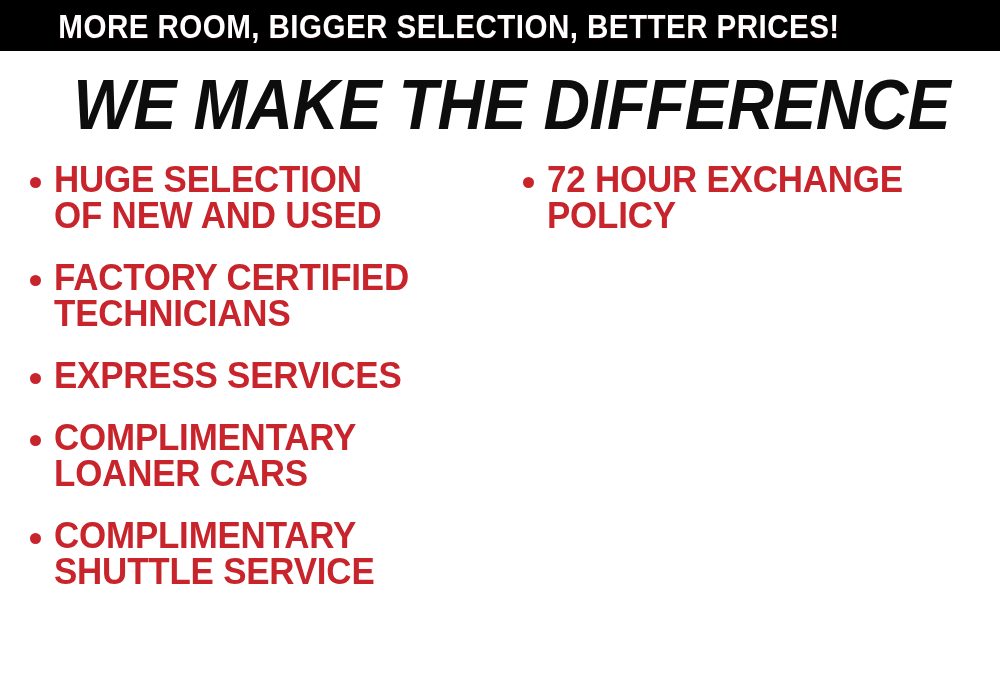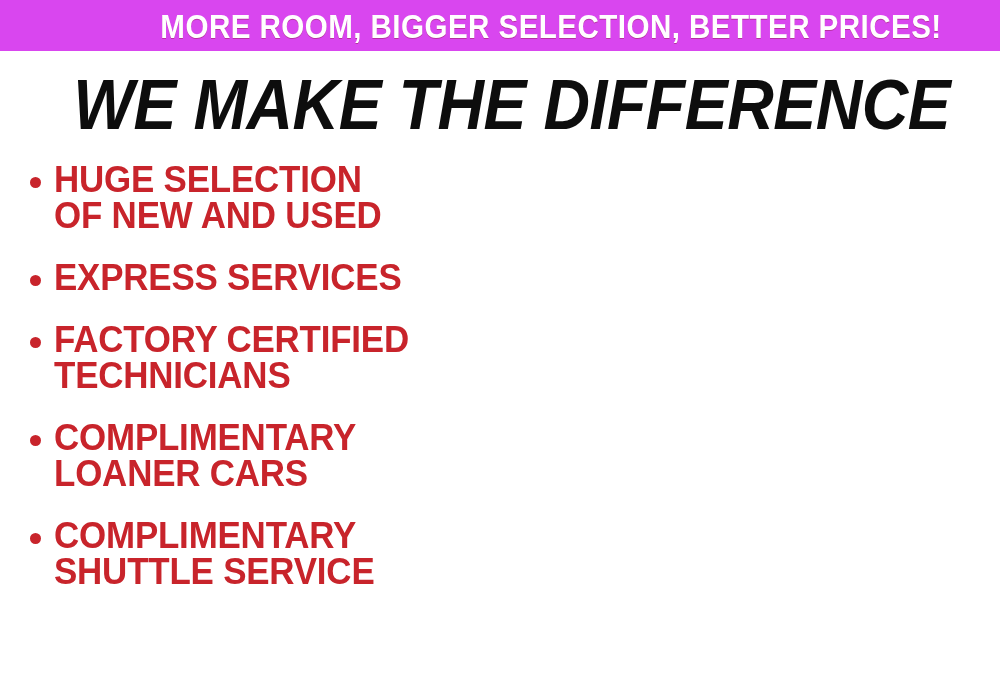--- a/index.html
+++ b/index.html
@@ -21,24 +21,24 @@
     box-sizing: border-box;
   }
 
   
   .top-banner {
     position: absolute;
     top: 0;
     left: 0;
     width: 1000px;
     height: 51px;
-    background: #d946ef;
+    background: #000000;
     display: flex;
     align-items: center;
-    justify-content: flex-end;
+    justify-content: flex-start;
     overflow: hidden;
   }
   .top-banner-text {
     color: #ffffff;
     font-family: "Liberation Sans", sans-serif;
     font-weight: bold;
     font-size: 34px;
     line-height: 34px;
     letter-spacing: 0.5px;
     transform: scaleX(0.87);
@@ -142,36 +142,41 @@
   <div class="columns">
 
     <div class="col col-left">
       <div class="bullet-item">
         <span class="bullet-dot"></span>
         <span class="bullet-text">HUGE SELECTION
 OF NEW AND USED</span>
       </div>
       <div class="bullet-item">
         <span class="bullet-dot"></span>
-        <span class="bullet-text">EXPRESS SERVICES</span>
+        <span class="bullet-text">FACTORY CERTIFIED
+TECHNICIANS</span>
       </div>
       <div class="bullet-item">
         <span class="bullet-dot"></span>
-        <span class="bullet-text">FACTORY CERTIFIED
-TECHNICIANS</span>
+        <span class="bullet-text">EXPRESS SERVICES</span>
       </div>
       <div class="bullet-item">
         <span class="bullet-dot"></span>
         <span class="bullet-text">COMPLIMENTARY
 LOANER CARS</span>
       </div>
       <div class="bullet-item">
         <span class="bullet-dot"></span>
         <span class="bullet-text">COMPLIMENTARY
 SHUTTLE SERVICE</span>
       </div>
     </div>
 
     <div class="col col-right">
+      <div class="bullet-item">
+        <span class="bullet-dot"></span>
+        <span class="bullet-text">72 HOUR EXCHANGE
+POLICY</span>
+      </div>
     </div>
 
   </div>
 </div>
 
 </body></html>

